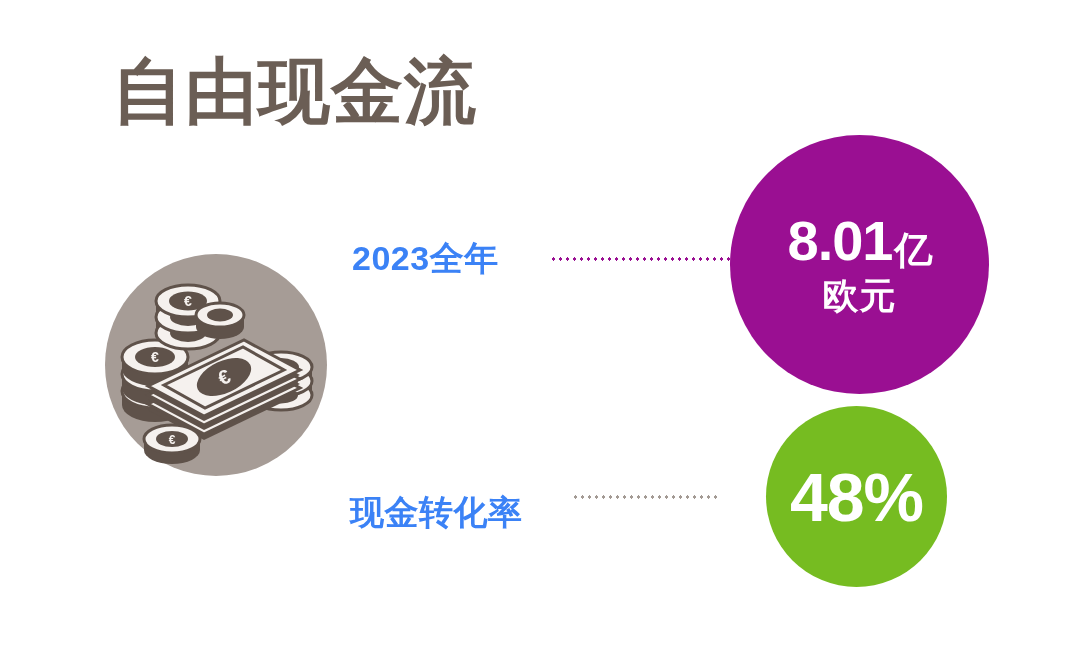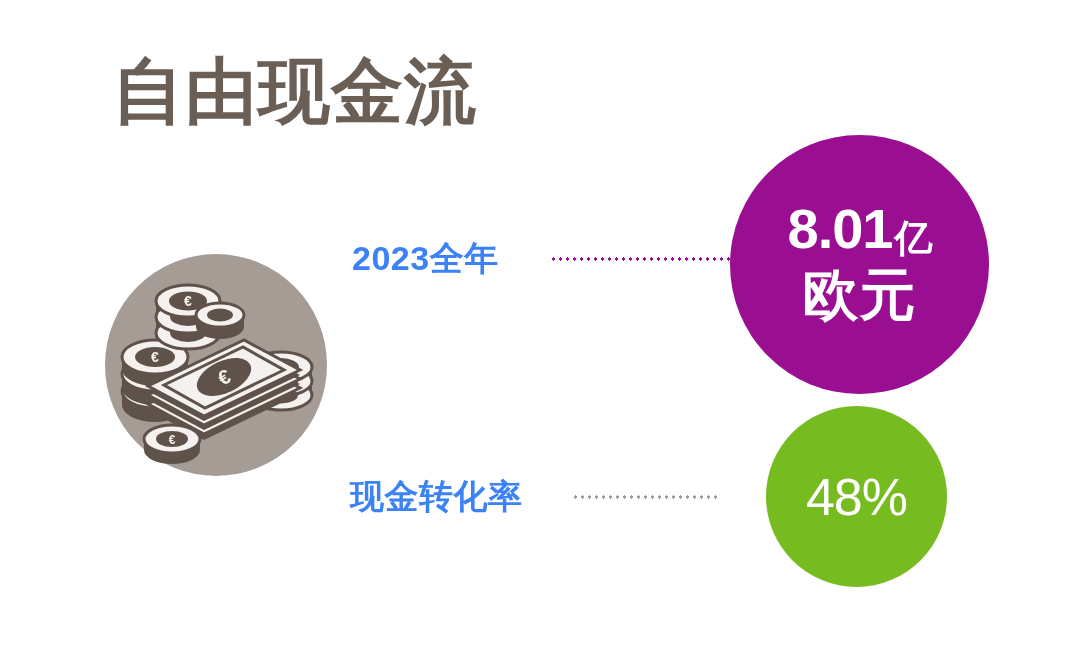--- a/index.html
+++ b/index.html
@@ -45,21 +45,21 @@
   
   .row-label {
     position: absolute;
     font-size: 34px;
     font-weight: bold;
     color: #3b82f6;
     white-space: nowrap;
     letter-spacing: 0.5px;
   }
   .label-year   { left: 352px; top: 236px; }
-  .label-ccr    { left: 350px; top: 474px; }
+  .label-ccr    { left: 350px; top: 490px; }
 
   
   .leader {
     position: absolute;
     height: 4px;
   }
   .leader-purple {
     left: 550px;
     top: 257px;
     width: 182px;
@@ -112,29 +112,29 @@
     display: flex;
     align-items: flex-end;
     justify-content: center;
   }
   .stat-unit-sm {
     font-size: 38px;
     font-weight: bold;
     margin-left: 2px;
   }
   .stat-line2 {
-    font-size: 56px;
+    font-size: 36px;
     font-weight: bold;
     line-height: 1.15;
     margin-top: 6px;
     letter-spacing: 1px;
   }
   .stat-pct {
-    font-size: 52px;
-    font-weight: normal;
+    font-size: 68px;
+    font-weight: bold;
     letter-spacing: -1px;
     line-height: 1;
   }
 </style>
 </head>
 <body>
 
 <div id="slide">
 
   <div class="title">自由现金流</div>

